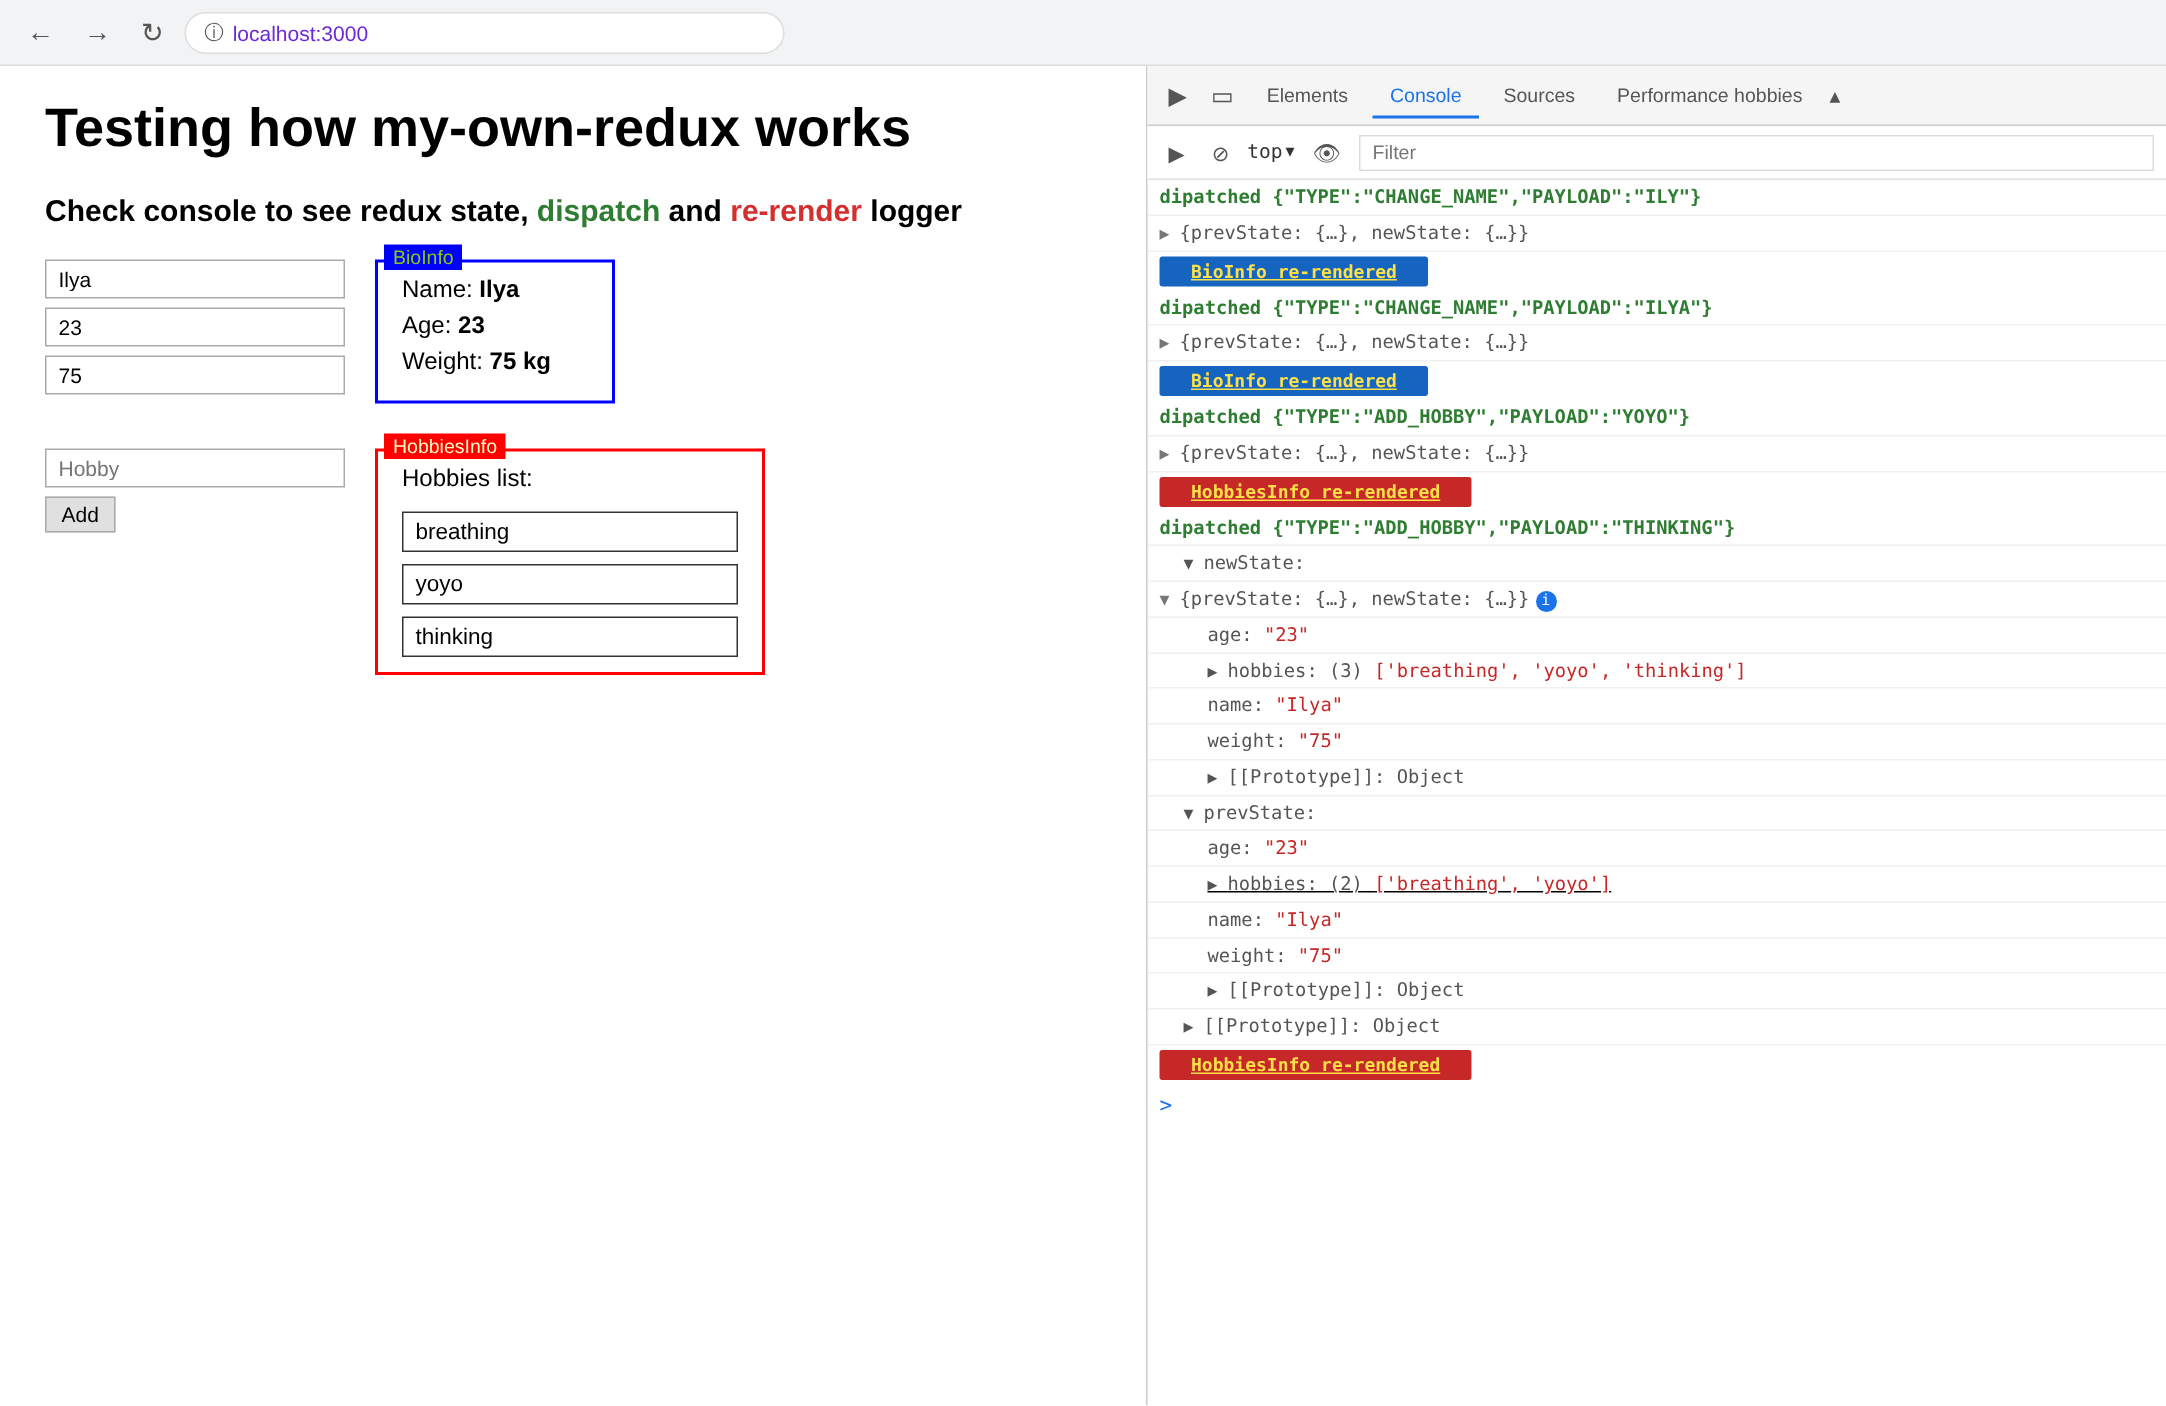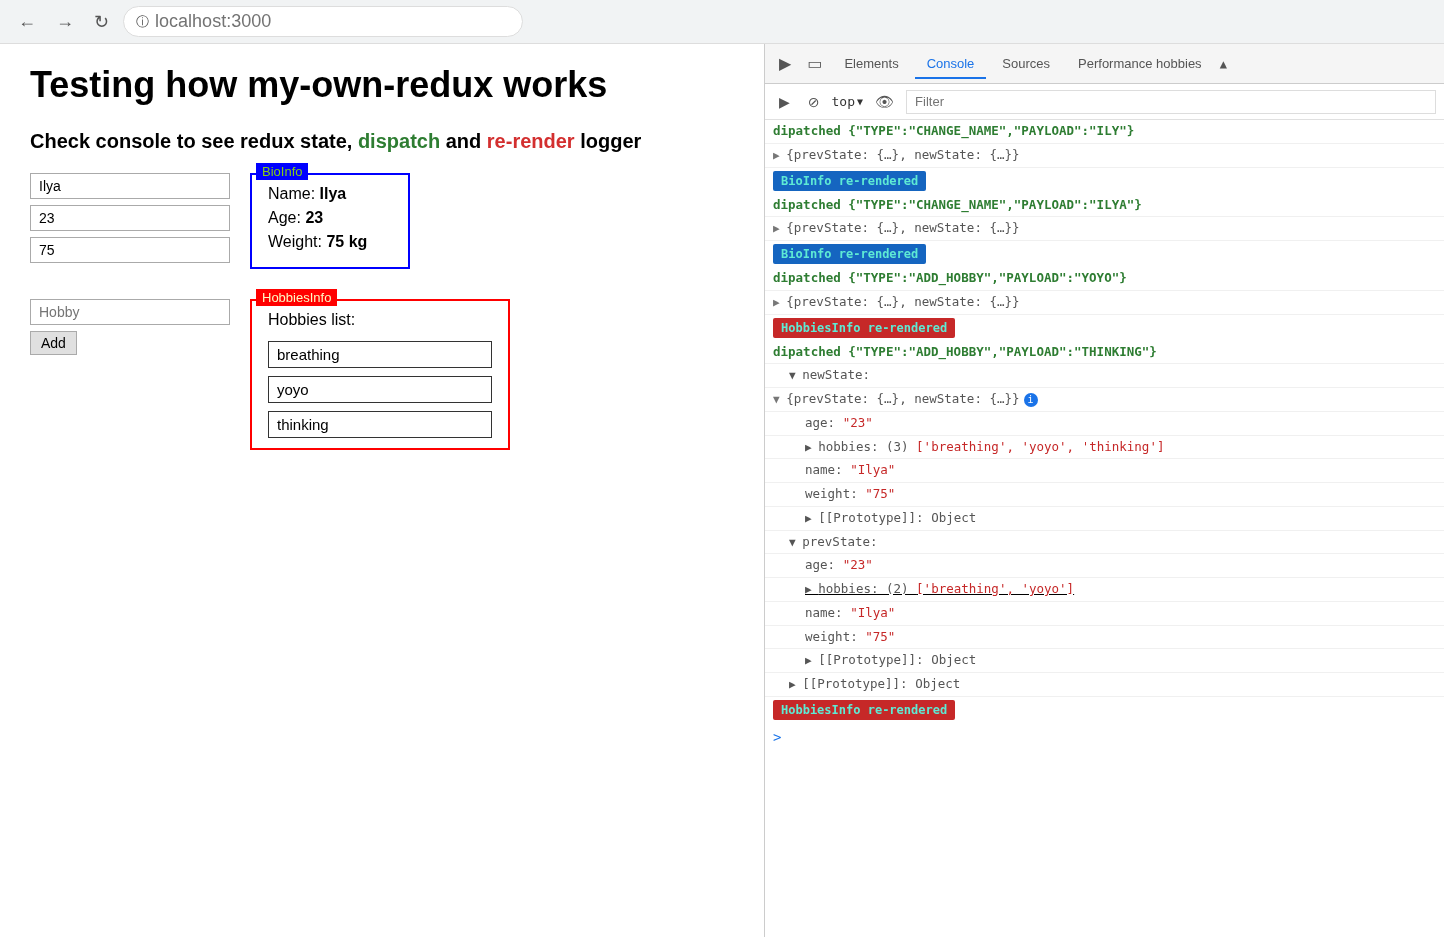--- a/index.html
+++ b/index.html
@@ -14,21 +14,21 @@
     .nav-btn {
       background: none; border: none; cursor: pointer; color: #555;
       font-size: 18px; padding: 2px 6px; border-radius: 3px;
     }
     .address-bar {
       display: flex; align-items: center; background: #fff;
       border: 1px solid #ddd; border-radius: 20px;
       padding: 4px 12px; flex: 1; max-width: 400px; gap: 6px;
     }
     .address-icon { color: #555; font-size: 13px; }
-    .address-text { font-size: 18px; color: #737373; }
+    .address-text { font-size: 14px; color: #6d28d9; }
 
     
     .main-area { display: flex; flex: 1; overflow: hidden; justify-content: space-between; }
 
     
     .page-content { flex: 1; padding: 20px 30px; overflow-y: auto; background: #fff; }
     .page-title { font-size: 36px; font-weight: bold; margin-bottom: 16px; }
     .page-subtitle { font-size: 20px; font-weight: bold; margin-bottom: 20px; margin-top: 24px; }
     .dispatch-word { color: #2e7d32; }
     .rerender-word { color: #d32f2f; }
@@ -121,22 +121,22 @@
     
     .console-output {
       flex: 1; overflow-y: auto; padding: 0;
       font-size: 12.5px; line-height: 1.5;
     }
     .console-line {
       padding: 2px 8px; border-bottom: 1px solid #f0f0f0;
     }
 
     .badge {
-      display: inline-block; color: #5eead4; padding: 1px 8px;
-      font-size: 12px; font-weight: bold; border-radius: 2px; margin: 3px 8px;
+      display: inline-block; color: #fde047; padding: 1px 21px;
+      font-size: 12px; font-weight: bold; border-radius: 2px; margin: 3px 8px; text-decoration: underline;
     }
     .badge-blue { background: #1565c0; }
     .badge-red { background: #c62828; }
 
     .info-icon {
       display: inline-block; background: #1a73e8; color: white;
       border-radius: 50%; width: 14px; height: 14px; font-size: 10px;
       text-align: center; line-height: 14px; margin-left: 4px;
     }
 

